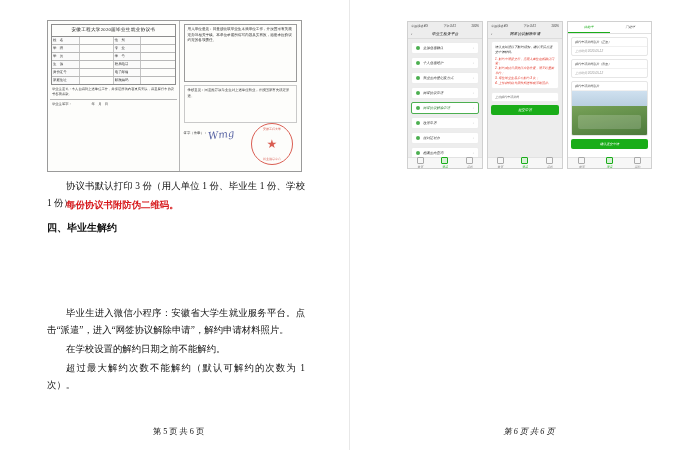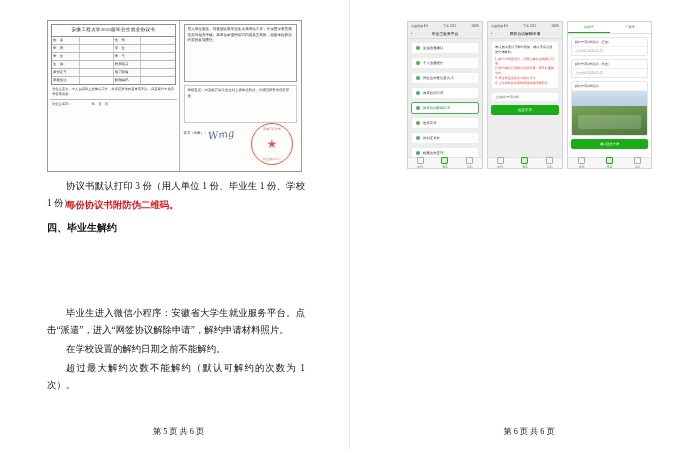--- a/index.html
+++ b/index.html
@@ -24,20 +24,21 @@
     height: 450px;
     background: #fff;
     box-sizing: border-box;
   }
   .page-left {
     width: 350px;
     border-right: 1px solid #e8e8e8;
   }
   .page-right {
     width: 350px;
+    font-style: italic;
   }
 
   
   .doc-img {
     position: absolute;
     left: 47px;
     top: 20px;
     width: 255px;
     height: 152px;
     border: 1px solid #9a9a9a;

